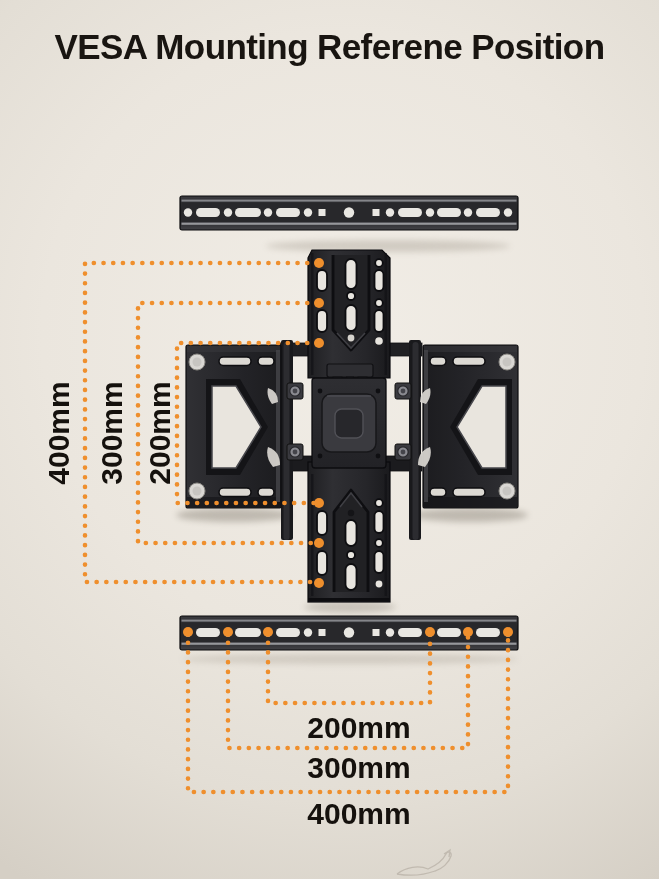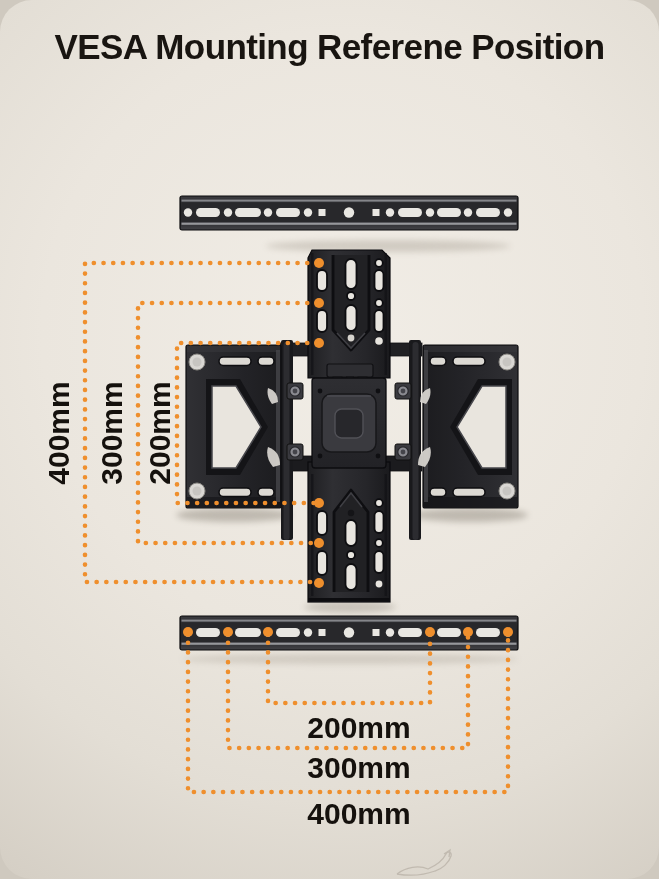--- a/index.html
+++ b/index.html
@@ -3,21 +3,20 @@
 <meta charset="utf-8">
 <style>
   html,body{margin:0;padding:0;background:#cfc9bf;}
   .stage{
     position:relative;
     width:659px;height:879px;
     margin:0 auto;
     overflow:hidden;
     font-family:"Liberation Sans","DejaVu Sans",sans-serif;
     background:radial-gradient(95% 72% at 52% 38%, #f1ede6 0%, #ebe6de 48%, #e3ded5 74%, #d5cfc5 100%);
-    border-radius:32px;
   }
   .title{
     position:absolute;top:27px;left:0;right:0;
     text-align:center;
     font-size:35px;font-weight:700;letter-spacing:-0.6px;
     color:#191511;
   }
   .diagram{position:absolute;left:0;top:0;width:659px;height:879px;}
   .mlabel{
     position:absolute;

